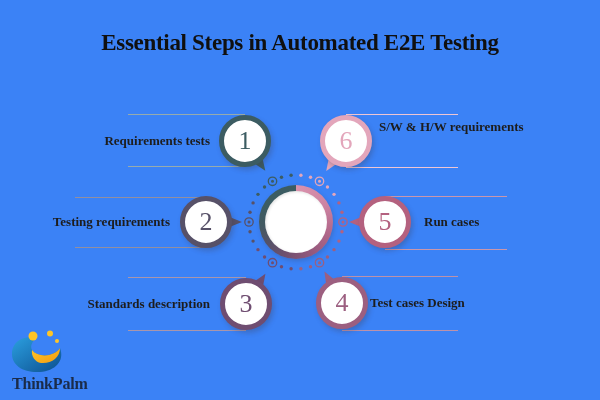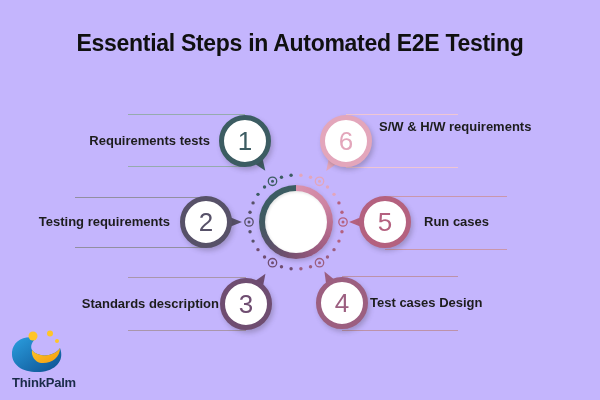--- a/index.html
+++ b/index.html
@@ -1,17 +1,17 @@
 <!DOCTYPE html>
 <html><head>
 <meta charset="utf-8">
 <style>
   html,body{margin:0;padding:0;background:#ffffff;}
-  #stage{position:relative;width:600px;height:400px;background:#c4b5fd;overflow:hidden;
-         font-family:Liberation Sans, sans-serif;}
+  #stage{position:relative;width:600px;height:400px;background:#3b82f6;overflow:hidden;
+         font-family:Liberation Serif, serif;}
   #title{position:absolute;left:0;top:30px;width:600px;text-align:center;
          font-size:23px;font-weight:800;color:#101010;letter-spacing:-.3px;}
   
   .line{position:absolute;height:1.4px;background:var(--lc);}
   .s1 .line.t{left:128px;top:114px;width:117px}
   .s1 .line.b{left:128px;top:166px;width:117px}
   .s2 .line.t{left:75px; top:197px;width:131px}
   .s2 .line.b{left:75px; top:247px;width:131px}
   .s3 .line.t{left:128px;top:277px;width:118px}
   .s3 .line.b{left:128px;top:330px;width:118px}
@@ -19,21 +19,21 @@
   .s4 .line.b{left:342px;top:330px;width:116px}
   .s5 .line.t{left:385px;top:196px;width:122px}
   .s5 .line.b{left:385px;top:249px;width:122px}
   .s6 .line.t{left:346px;top:114px;width:112px}
   .s6 .line.b{left:346px;top:167px;width:112px}
   
   .label{position:absolute;height:20px;line-height:20px;font-size:13px;font-weight:600;
          color:#1d1d1d;white-space:nowrap;z-index:5;}
   .s1 .label{right:390px;top:131px}
   .s2 .label{right:430px;top:212px}
-  .s3 .label{right:381px;top:294px}
+  .s3 .label{right:390px;top:294px}
   .s4 .label{left:370px;top:293px}
   .s5 .label{left:424px;top:212px}
   .s6 .label{left:379px;top:117px}
   
   .bubble{position:absolute;width:52px;height:52px;box-sizing:border-box;border-radius:50%;
           background:#fff;border:5px solid var(--c);z-index:4;
           display:flex;align-items:center;justify-content:center;
           box-shadow:2px 3px 5px rgba(60,55,70,.28);}
   .bubble .num{font-size:26px;font-weight:300;color:var(--c);line-height:1;}
   .s1 .bubble{left:219px;top:115px}
@@ -46,21 +46,21 @@
   #hub{position:absolute;left:259px;top:185px;width:74px;height:74px;border-radius:50%;z-index:3;
        background:conic-gradient(from 0deg,#da92ad 0deg,#cd84a2 60deg,#b66b8d 100deg,
                  #96597d 150deg,#72506f 195deg,#575168 230deg,#425961 265deg,
                  #3c5c62 300deg,#3c5c62 360deg);
        box-shadow:1px 2px 4px rgba(60,55,70,.25);}
   #hub .hole{position:absolute;left:6px;top:6px;width:62px;height:62px;border-radius:50%;
        background:#fff;box-shadow:inset 1px 1px 3px rgba(0,0,0,.12);}
   #deco{position:absolute;left:0;top:0;z-index:2;}
   
   #logo{position:absolute;left:10px;top:330px;width:60px;height:44px;}
-  #brand{position:absolute;left:12px;top:375px;font-size:13px;font-weight:800;
+  #brand{position:absolute;left:12px;top:375px;font-size:16px;font-weight:800;
          color:#1a2b49;letter-spacing:-.2px;}
 </style>
 </head>
 <body>
 
 <div id="stage">
   <div id="title">Essential Steps in Automated E2E Testing</div>
 
   <svg id="deco" width="600" height="400">
       <circle cx="291.0871622264203" cy="175.25747091769114" r="1.7" fill="#3c5c62"></circle>

